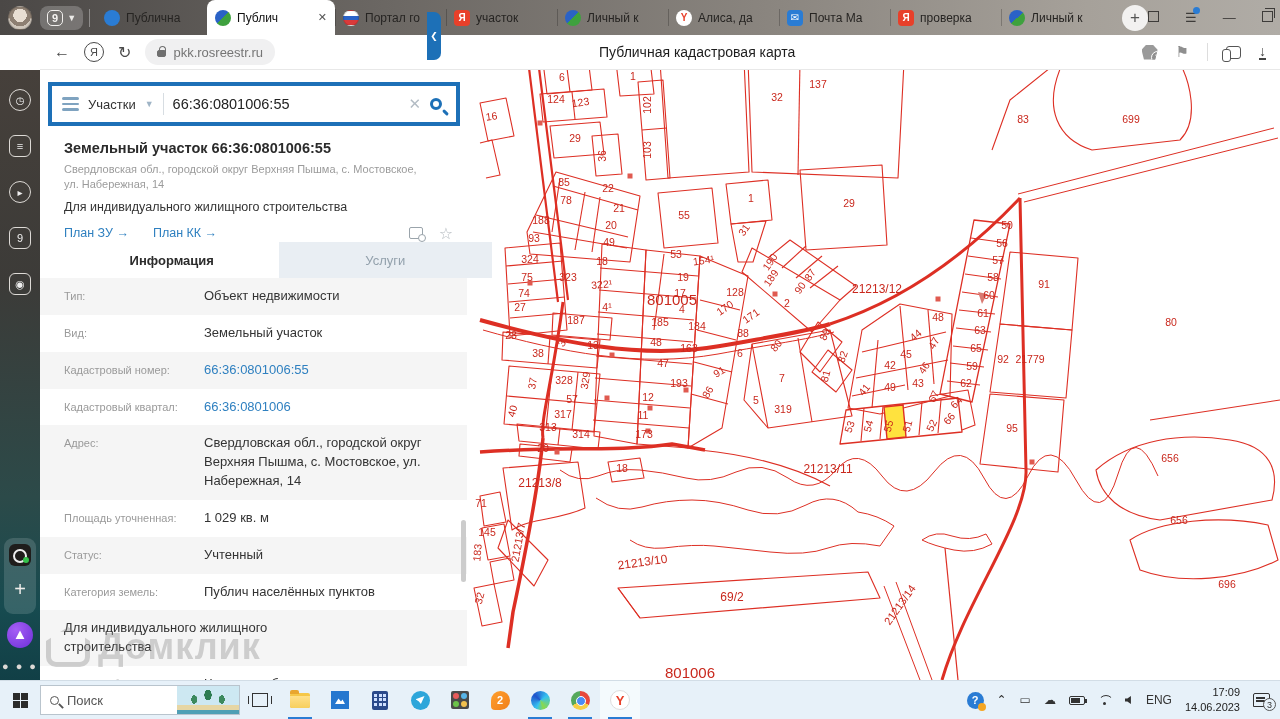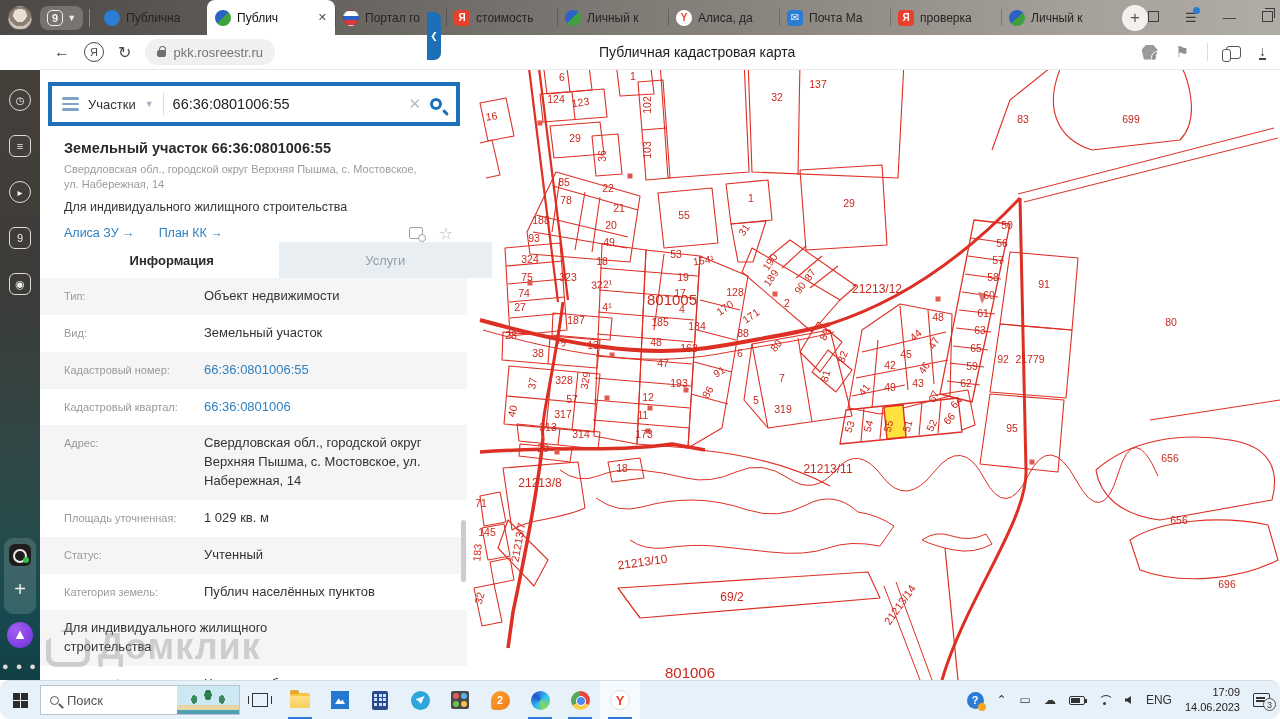--- a/index.html
+++ b/index.html
@@ -117,21 +117,21 @@
     font-weight:bold; font-size:36px; letter-spacing:1px; z-index:7; }
   .wmhouse { width:44px; height:40px; border:5px solid rgba(140,140,140,.38); border-radius:10px;
     clip-path:polygon(0 100%,0 35%,50% 0,100% 35%,100% 100%); }
 
   
   #map { position:absolute; left:467px; top:70px; width:813px; height:610px; background:#fff; }
   #map svg { position:absolute; left:0; top:0; }
 
   
   #taskbar { position:absolute; left:0; top:680px; width:1280px; height:39px; background:#e7f1f9; border-top:1px solid #d2dde6;
-    display:flex; align-items:center; z-index:20;border-radius:10px; }
+    display:flex; align-items:center; z-index:20; }
   #startbtn { width:40px; height:39px; display:flex; align-items:center; justify-content:center; }
   .winlogo { width:15px; height:15px; display:grid; grid-template-columns:7px 7px; grid-gap:1px; }
   .winlogo i { background:#2b2b2b; }
   #tbsearch { width:200px; height:30px; background:#fff; border:1px solid #b9c4cd; display:flex; align-items:center; gap:8px;
     padding:0 9px; overflow:hidden; position:relative; }
   .smag { width:9px; height:9px; border:1.8px solid #555; border-radius:50%; position:relative; flex:none; }
   .smag::after{ content:""; position:absolute; width:6px; height:2px; background:#555; transform:rotate(45deg); left:7px; top:8px; }
   #tbsearch span { color:#555; font-size:13px; }
   .searchimg { position:absolute; right:0; top:0; width:62px; height:30px;
     background:
@@ -205,21 +205,21 @@
           <span class="fav pkk"></span>
           <span>Публич</span>
           <span class="close">✕</span>
         </div>
         <div class="tab">
           <span class="fav flag"></span>
           <span>Портал го</span>
         </div>
         <div class="tab">
           <span class="fav ya">Я</span>
-          <span>стоимость</span>
+          <span>участок</span>
         </div>
         <div class="tab">
           <span class="fav ros"></span>
           <span>Личный к</span>
         </div>
         <div class="tab">
           <span class="fav yab">Y</span>
           <span>Алиса, да</span>
         </div>
         <div class="tab">
@@ -576,21 +576,21 @@
       <span class="searchdiv"></span>
       <span id="query">66:36:0801006:55</span>
       <span class="xclear">✕</span>
       <span class="mag"></span>
     </div>
     <div id="result">
       <div id="res-title">Земельный участок 66:36:0801006:55</div>
       <div id="res-addr">Свердловская обл., городской округ Верхняя Пышма, с. Мостовское, ул. Набережная, 14</div>
       <div id="res-usage">Для индивидуального жилищного строительства</div>
       <div id="res-links">
-        <span>Алиса ЗУ →</span>
+        <span>План ЗУ →</span>
         <span>План КК →</span>
         <span id="res-icons">
           <span class="docmag"></span>
           <span class="star">☆</span>
         </span>
       </div>
     </div>
     <div id="ptabs">
         <div class="ptab active">Информация</div>
         <div class="ptab">Услуги</div>

